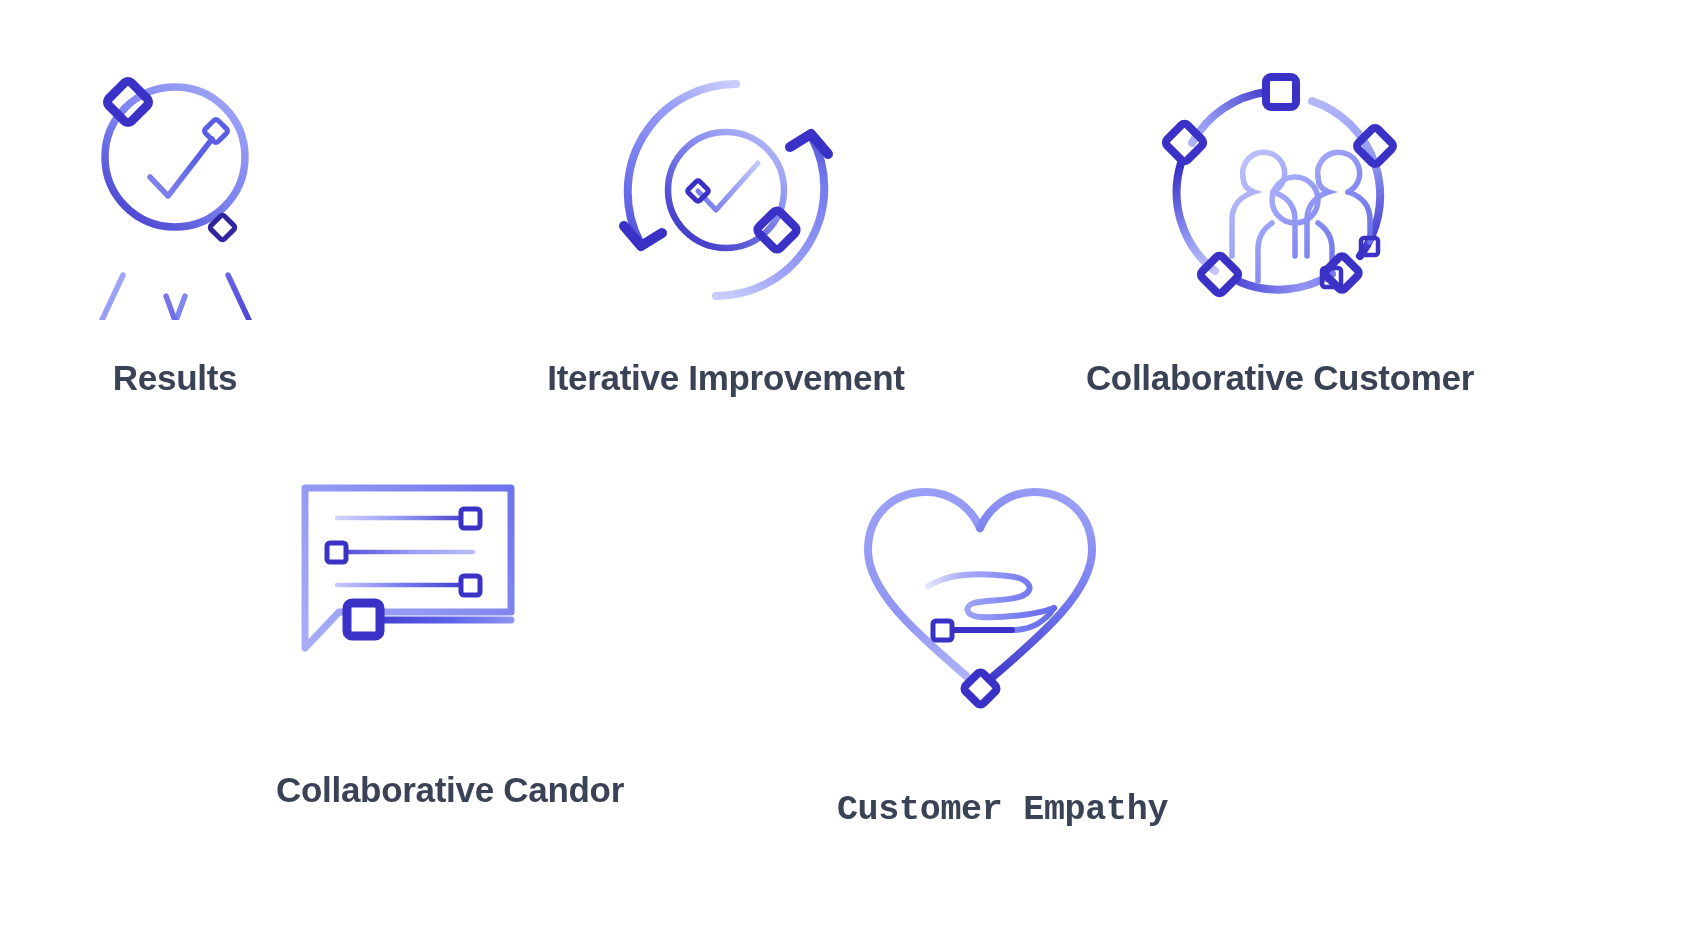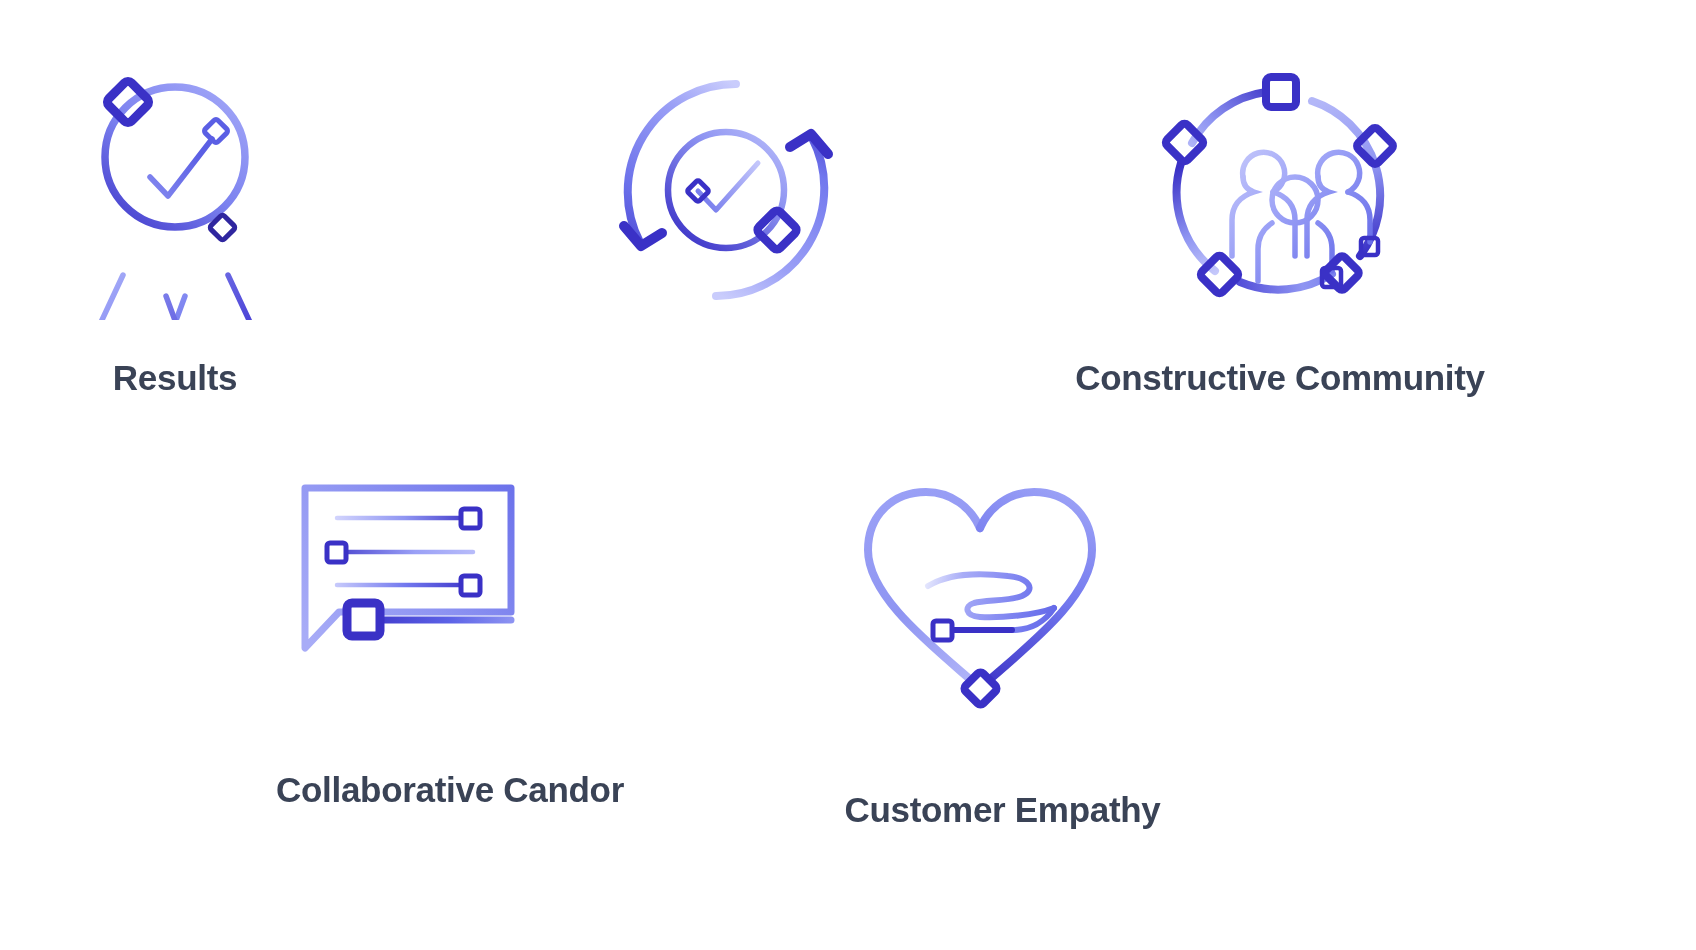--- a/index.html
+++ b/index.html
@@ -47,21 +47,21 @@
   #card-iterative    { left: 540px;  top: 60px;  width: 372px; }
   #card-collab       { left: 1060px; top: 60px;  width: 440px; }
   
   #card-candor       { left: 275px;  top: 470px; width: 350px; }
   #card-empathy      { left: 840px;  top: 470px; width: 325px; }
 
   #card-results   .value-label { position: relative; left: 0px;  top: 28px; }
   #card-iterative .value-label { position: relative; left: 0px;  top: 28px; }
   #card-collab    .value-label { position: relative; left: 0px;  top: 28px; }
   #card-candor    .value-label { position: relative; left: 0px;  top: 60px; }
-  #card-empathy   .value-label { position: relative; left: 0px;  top: 60px; }
+  #card-empathy   .value-label { position: relative; left: 0px;  top: 60px; font-family: Liberation Mono, monospace; }
 </style>
 </head>
 <body>
 
 <div class="values-grid">
 
   <div class="value-card" id="card-results">
     <svg class="value-icon" width="350" height="260" viewBox="0 0 350 260" fill="none" xmlns="http://www.w3.org/2000/svg">
       <defs>
         <linearGradient id="gResCircle" x1="215" y1="35" x2="105" y2="175" gradientUnits="userSpaceOnUse">
@@ -137,20 +137,21 @@
       <path d="M288 94 L271 74 L250 87" stroke="#3a31c6" stroke-width="10" stroke-linecap="round" stroke-linejoin="round" fill="none"></path>
 
       <circle cx="186" cy="130" r="58" stroke="url(#gItInner)" stroke-width="6.5" fill="none"></circle>
 
       <path d="M158 131 L176 150 L218 103" stroke="url(#gItCheck)" stroke-width="5" stroke-linecap="round" stroke-linejoin="round" fill="none"></path>
 
       <rect x="150" y="123" width="16" height="16" rx="2.5" transform="rotate(45 158 131)" stroke="#3a31c6" stroke-width="5" fill="none"></rect>
 
       <rect x="222" y="155" width="30" height="30" rx="4.5" transform="rotate(45 237 170)" stroke="#3a31c6" stroke-width="8.5" fill="none"></rect>
     </svg>
+    <div class="value-label">Iterative Improvement</div>
   </div>
 
   <div class="value-card" id="card-collab">
     <svg class="value-icon" width="440" height="260" viewBox="0 0 440 260" fill="none" xmlns="http://www.w3.org/2000/svg">
       <defs>
         <linearGradient id="gCoArcTL" x1="220" y1="28" x2="125" y2="120" gradientUnits="userSpaceOnUse">
           <stop offset="0" stop-color="#3a31c6"></stop>
           <stop offset="0.55" stop-color="#8f95f2"></stop>
           <stop offset="1" stop-color="#cdd0fc"></stop>
         </linearGradient>
@@ -198,21 +199,21 @@
 
       <rect x="262" y="208" width="19" height="19" rx="3" stroke="#3a31c6" stroke-width="4.5" fill="none"></rect>
       <rect x="301" y="178" width="17" height="17" rx="3" stroke="#3a31c6" stroke-width="4.5" fill="none"></rect>
 
       <rect x="206" y="17" width="30" height="30" rx="5" stroke="#3a31c6" stroke-width="8" fill="none"></rect>
       <rect x="110" y="68" width="29" height="29" rx="4.5" transform="rotate(45 124.5 82.5)" stroke="#3a31c6" stroke-width="8" fill="none"></rect>
       <rect x="145" y="200" width="29" height="29" rx="4.5" transform="rotate(45 159.5 214.5)" stroke="#3a31c6" stroke-width="8" fill="none"></rect>
       <rect x="269" y="200" width="26" height="26" rx="4" transform="rotate(45 282 213)" stroke="#3a31c6" stroke-width="8" fill="none"></rect>
       <rect x="301" y="72" width="28" height="28" rx="4.5" transform="rotate(45 315 86)" stroke="#3a31c6" stroke-width="8" fill="none"></rect>
     </svg>
-    <div class="value-label">Constructive Community</div>
+    <div class="value-label">Collaborative Customer</div>
   </div>
 
   <div class="value-card" id="card-candor">
     <svg class="value-icon" width="350" height="230" viewBox="0 0 350 230" fill="none" xmlns="http://www.w3.org/2000/svg">
       <defs>
         <linearGradient id="gCaBubble" x1="40" y1="180" x2="250" y2="20" gradientUnits="userSpaceOnUse">
           <stop offset="0" stop-color="#a8acf7"></stop>
           <stop offset="0.45" stop-color="#8f95f2"></stop>
           <stop offset="1" stop-color="#6a70ea"></stop>
         </linearGradient>

